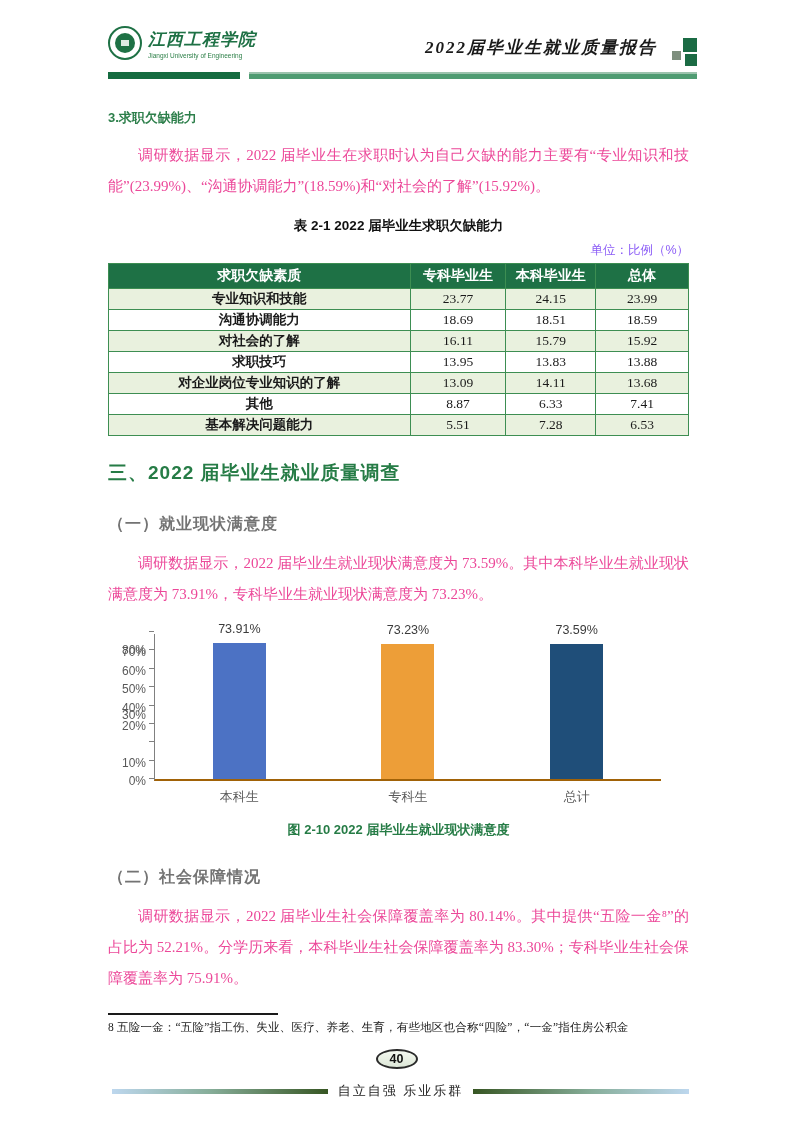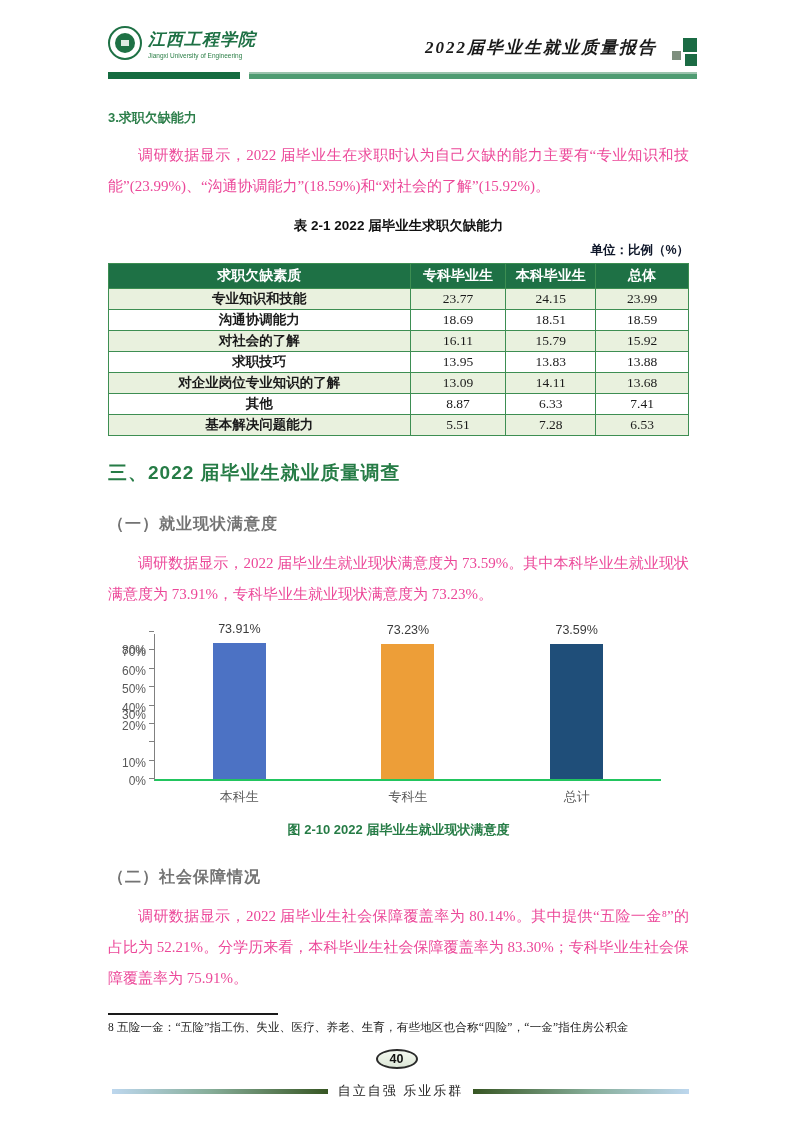--- a/index.html
+++ b/index.html
@@ -22,38 +22,38 @@
   .sq3 { position:absolute; right:0; top:18px; width:12px; height:12px; background:#1B6B44; }
   .hdr-rule { display:flex; gap:9px; margin:2px 96px 0 108px; height:7px; }
   .hdr-rule .seg-dark { width:132px; background:#156B40; }
   .hdr-rule .seg-light { flex:1; background:#4F9C72; border-top:2px solid #9CC3AD; }
 
   
   .main { padding:0 104px 0 108px; }
   .h-small { margin-top:30px; font-family:"Liberation Sans","DejaVu Sans",sans-serif; font-size:13px; font-weight:bold; color:#2D7F4B; }
   .para { margin-top:13px; font-size:15px; line-height:31px; color:#ec4899; text-align:justify; text-indent:2em; }
   .tbl-title { margin-top:15px; text-align:center; font-family:"Liberation Sans","DejaVu Sans",sans-serif; font-size:13.5px; font-weight:bold; color:#111; }
-  .tbl-unit { margin-top:7px; text-align:right; font-family:"Liberation Sans","DejaVu Sans",sans-serif; font-size:12.5px; font-weight:bold; color:#0f172a; }
+  .tbl-unit { margin-top:7px; text-align:right; font-family:"Liberation Sans","DejaVu Sans",sans-serif; font-size:12.5px; font-weight:normal; color:#8b5cf6; }
   table.def { width:100%; margin-top:4px; border-collapse:collapse; }
   table.def th, table.def td { border:1px solid #3D8E52; text-align:center; }
   table.def th { background:#1E7145; color:#fff; font-family:"Liberation Sans","DejaVu Sans",sans-serif; font-size:14px; font-weight:bold; height:25px; }
   table.def td { height:21px; font-size:13.5px; color:#1a1a1a; }
   table.def td.lbl { font-family:"Liberation Sans","DejaVu Sans",sans-serif; font-weight:bold; }
   table.def tr.alt td { background:#E9F1DE; }
   .col-q { width:52%; } .col-a { width:16.5%; } .col-b { width:15.5%; } .col-c { width:16%; }
 
   .h-big { margin-top:24px; font-family:"Liberation Sans","DejaVu Sans",sans-serif; font-size:19px; font-weight:bold; color:#267C46; letter-spacing:1px; }
   .h-sub { margin-top:28px; font-family:"Liberation Sans","DejaVu Sans",sans-serif; font-size:16px; font-weight:600; color:#737373; letter-spacing:1px; }
 
   
   .chart { margin:24px 28px 0 8px; }
   .chart-body { display:flex; }
   .yaxis { position:relative; width:38px; height:147px; flex:none; }
   .ytick-label { position:absolute; right:8px; font-family:"Liberation Sans","DejaVu Sans",sans-serif; font-size:12px; color:#595959; line-height:14px; }
-  .plot { position:relative; flex:1; height:147px; border-left:1.5px solid #808080; border-bottom:2px solid #22c55e; display:flex; justify-content:space-around; align-items:flex-end; }
+  .plot { position:relative; flex:1; height:147px; border-left:1.5px solid #808080; border-bottom:2px solid #a16207; display:flex; justify-content:space-around; align-items:flex-end; }
   .tickmark { position:absolute; left:-6px; width:5px; height:1px; background:#808080; }
   .slot { position:relative; width:33%; height:100%; display:flex; justify-content:center; align-items:flex-end; }
   .bar { width:53px; }
   .val-label { position:absolute; width:100%; text-align:center; font-family:"Liberation Sans","DejaVu Sans",sans-serif; font-size:12.5px; color:#3B3B3B; }
   .cat-label { position:absolute; top:100%; margin-top:9px; width:100%; text-align:center; font-family:"Liberation Sans","DejaVu Sans",sans-serif; font-size:13px; color:#595959; }
   .fig-caption { margin-top:40px; text-align:center; font-family:"Liberation Sans","DejaVu Sans",sans-serif; font-size:13px; font-weight:bold; color:#267C46; }
 
   
   .bottom { position:absolute; left:0; right:0; bottom:22px; }
   .fn-rule { margin-left:108px; width:170px; height:2px; background:#1a1a1a; }

